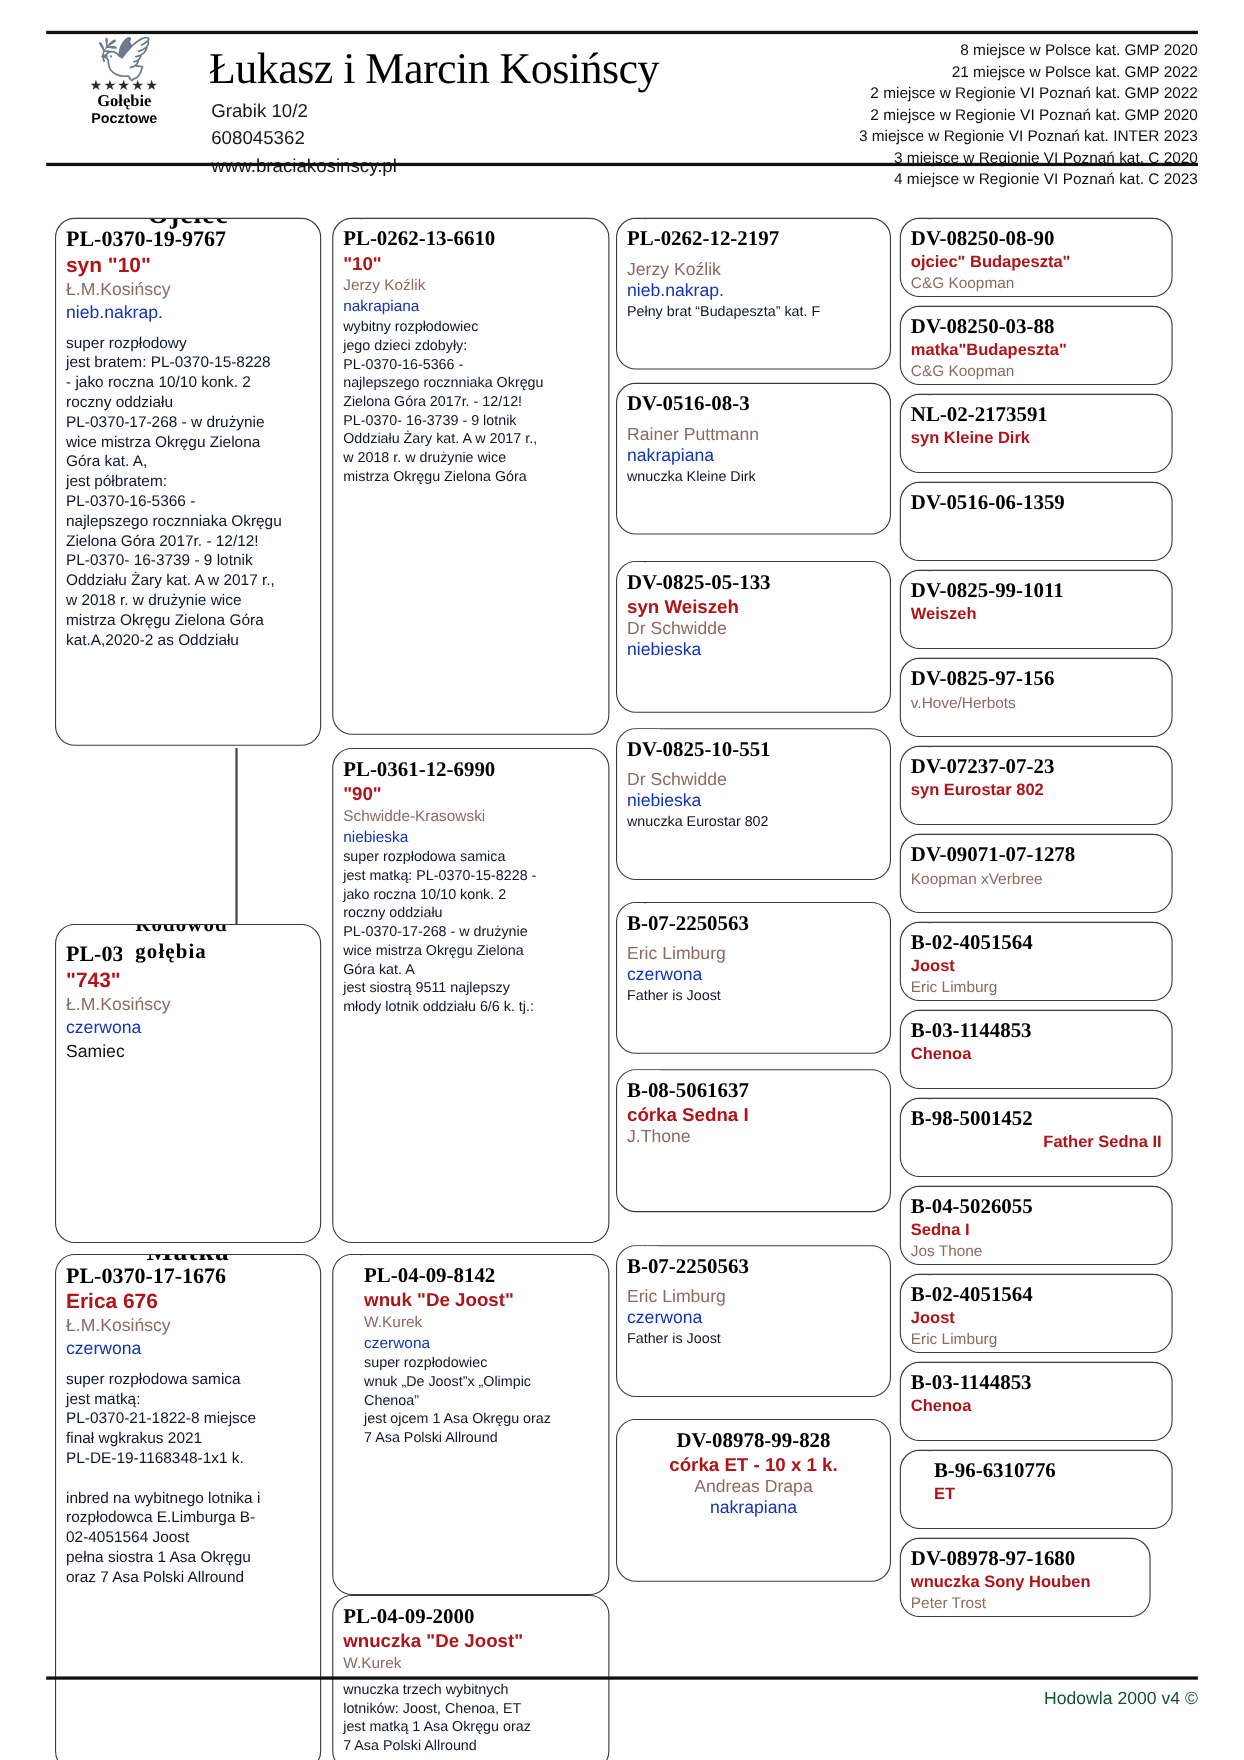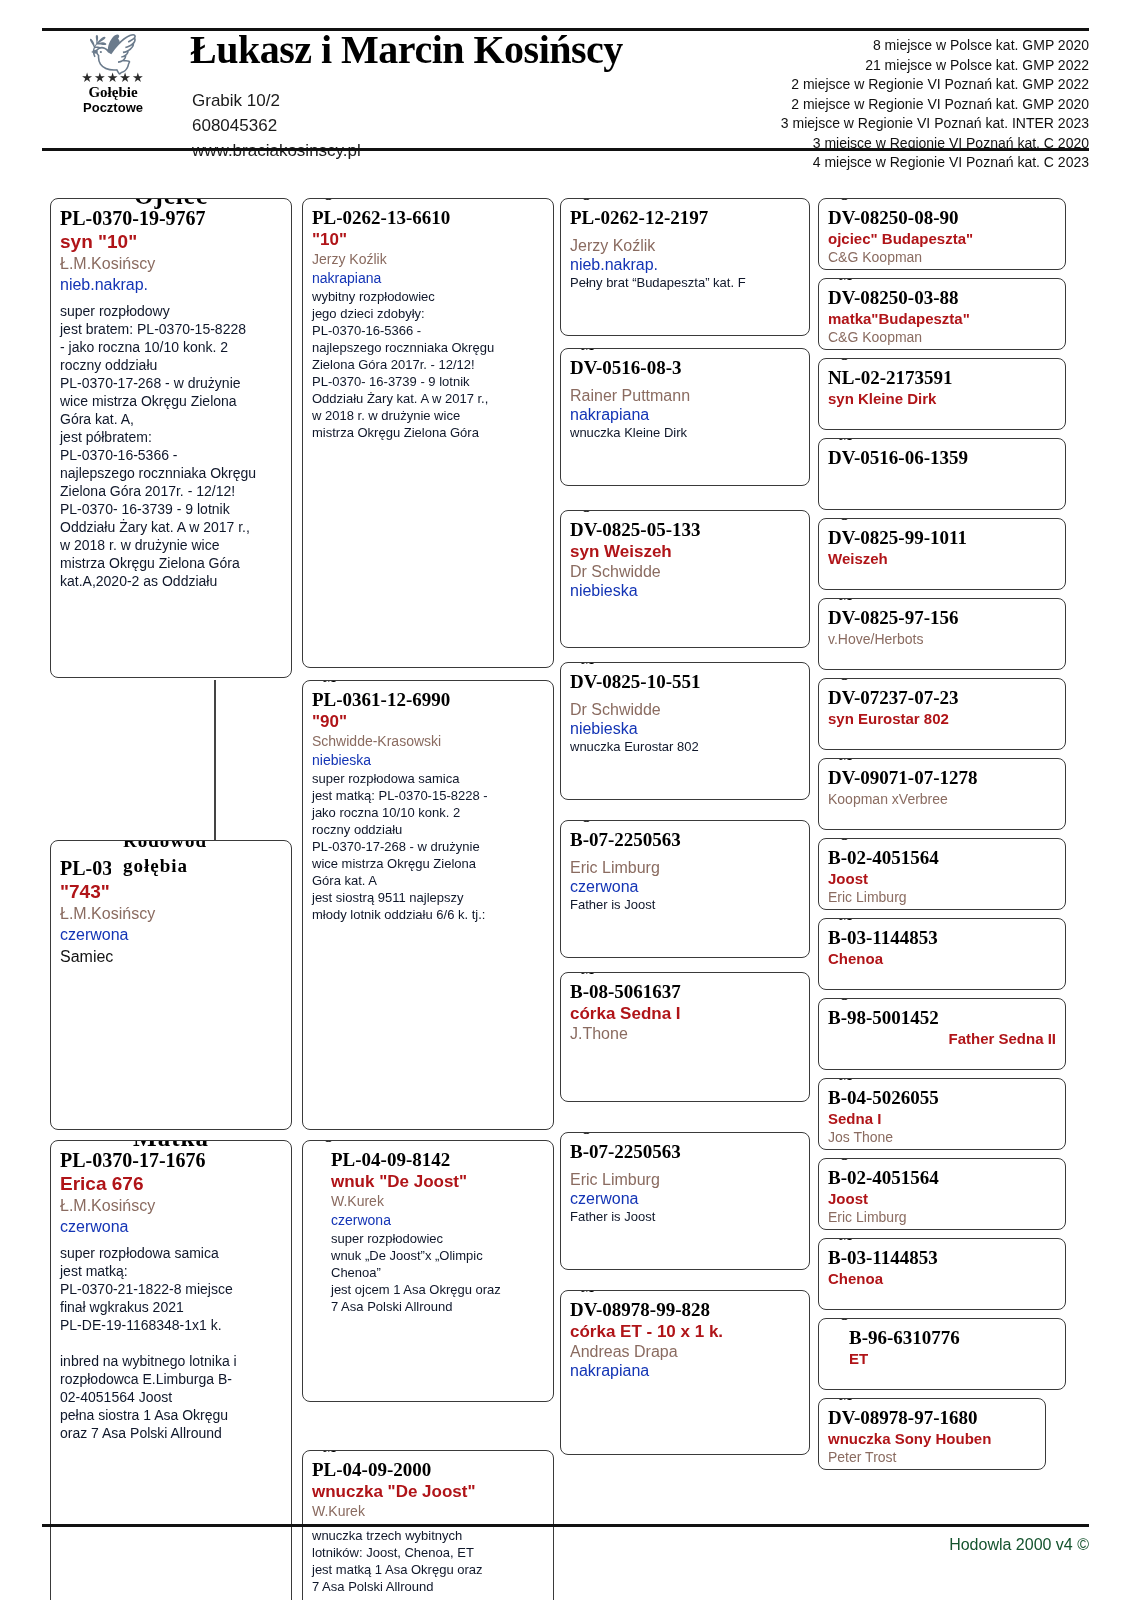--- a/index.html
+++ b/index.html
@@ -14,33 +14,33 @@
 
   
   .header{position:relative;height:150px;}
   .hdr-rule-top{position:absolute;left:0;right:0;top:28px;height:3px;background:#111;}
   .logo{position:absolute;left:16px;top:36px;width:110px;text-align:center;}
   .logo .bird{font-size:40px;line-height:36px;color:#6b7b8c;}
   .logo .stars{font-size:13px;letter-spacing:1px;color:#2b2b2b;margin-top:-2px;}
   .logo .l1{font-family:"Liberation Serif",serif;font-weight:bold;font-size:15px;line-height:15px;}
   .logo .l2{font-family:Liberation Sans, sans-serif;font-weight:bold;font-size:13px;line-height:16px;}
 
-  .title{position:absolute;left:148px;top:26px;font-family:"Liberation Serif",serif;font-weight:bold;font-size:40px;letter-spacing:-0.5px;}
+  .title{position:absolute;left:148px;top:38px;font-family:"Liberation Serif",serif;font-weight:normal;font-size:40px;letter-spacing:-0.5px;}
   .sub{position:absolute;left:150px;top:88px;font-size:17px;line-height:25px;color:#1a1a1a;}
 
   .awards{position:absolute;right:0;top:36px;text-align:right;font-size:14px;line-height:19.5px;color:#111;}
 
   .hdr-rule-bot{position:absolute;left:0;right:0;top:148px;height:3px;background:#111;}
 
   
   .cols{position:relative;}
   .box{
     position:absolute;
     border:1px solid #3a3a3a;
-    border-radius:8px;
+    border-radius:18px;
     background:#fff;
     box-sizing:border-box;
     padding:7px 9px 4px 9px;
     overflow:hidden;
   }
   .tagwrap{position:absolute;top:-10px;left:14px;background:#fff;padding:0 6px;font-family:"Liberation Serif",serif;font-weight:bold;font-size:14px;line-height:14px;}
   .tagbig{position:absolute;top:-16px;left:50%;transform:translateX(-50%);background:#fff;padding:0 12px;font-family:"Liberation Serif",serif;font-weight:bold;font-size:25px;line-height:25px;letter-spacing:1px;}
   .ring{font-family:"Liberation Serif",serif;font-weight:bold;font-size:20px;line-height:24px;color:#000;}
   .ring.sm{font-size:19px;}
   .nick{font-weight:bold;font-size:19px;line-height:23px;color:#b01418;}
@@ -180,21 +180,21 @@
 jest matką: PL-0370-15-8228 -
 jako roczna 10/10 konk. 2
 roczny oddziału
 PL-0370-17-268 - w drużynie
 wice mistrza Okręgu Zielona
 Góra kat. A
 jest siostrą 9511 najlepszy
 młody lotnik oddziału 6/6 k. tj.:</div>
     </div>
 
-    <div class="box" style="left:260px;top:990px;width:252px;height:262px;padding-left:28px;">
+    <div class="box" style="left:260px;top:990px;width:252px;height:310px;padding-left:28px;">
       <div class="tagwrap">O</div>
       <div class="ring sm">PL-04-09-8142</div>
       <div class="nick sm">wnuk "De Joost"</div>
       <div class="owner sm">W.Kurek</div>
       <div class="color sm">czerwona</div>
       <div class="note sm">super rozpłodowiec
 wnuk „De Joost”x „Olimpic
 Chenoa”
 jest ojcem  1 Asa Okręgu  oraz
 7 Asa Polski Allround</div>
@@ -265,21 +265,21 @@
 
     <div class="box" style="left:518px;top:982px;width:250px;height:138px;">
       <div class="tagwrap">O</div>
       <div class="ring sm">B-07-2250563</div>
       <div class="pad6"></div>
       <div class="owner sm" style="font-size:16px;">Eric Limburg</div>
       <div class="color sm" style="font-size:16px;">czerwona</div>
       <div class="note sm">Father is Joost</div>
     </div>
 
-    <div class="box" style="left:518px;top:1140px;width:250px;height:165px;">
+    <div class="box" style="left:518px;top:1140px;width:250px;height:148px;text-align:center;">
       <div class="tagwrap">M</div>
       <div class="ring sm">DV-08978-99-828</div>
       <div class="nick sm">córka ET - 10 x 1 k.</div>
       <div class="owner sm" style="font-size:16px;">Andreas Drapa</div>
       <div class="color sm" style="font-size:16px;">nakrapiana</div>
     </div>
 
     <div class="box" style="left:776px;top:48px;width:248px;height:72px;">
       <div class="tagwrap">O</div>
       <div class="ring sm">DV-08250-08-90</div>

